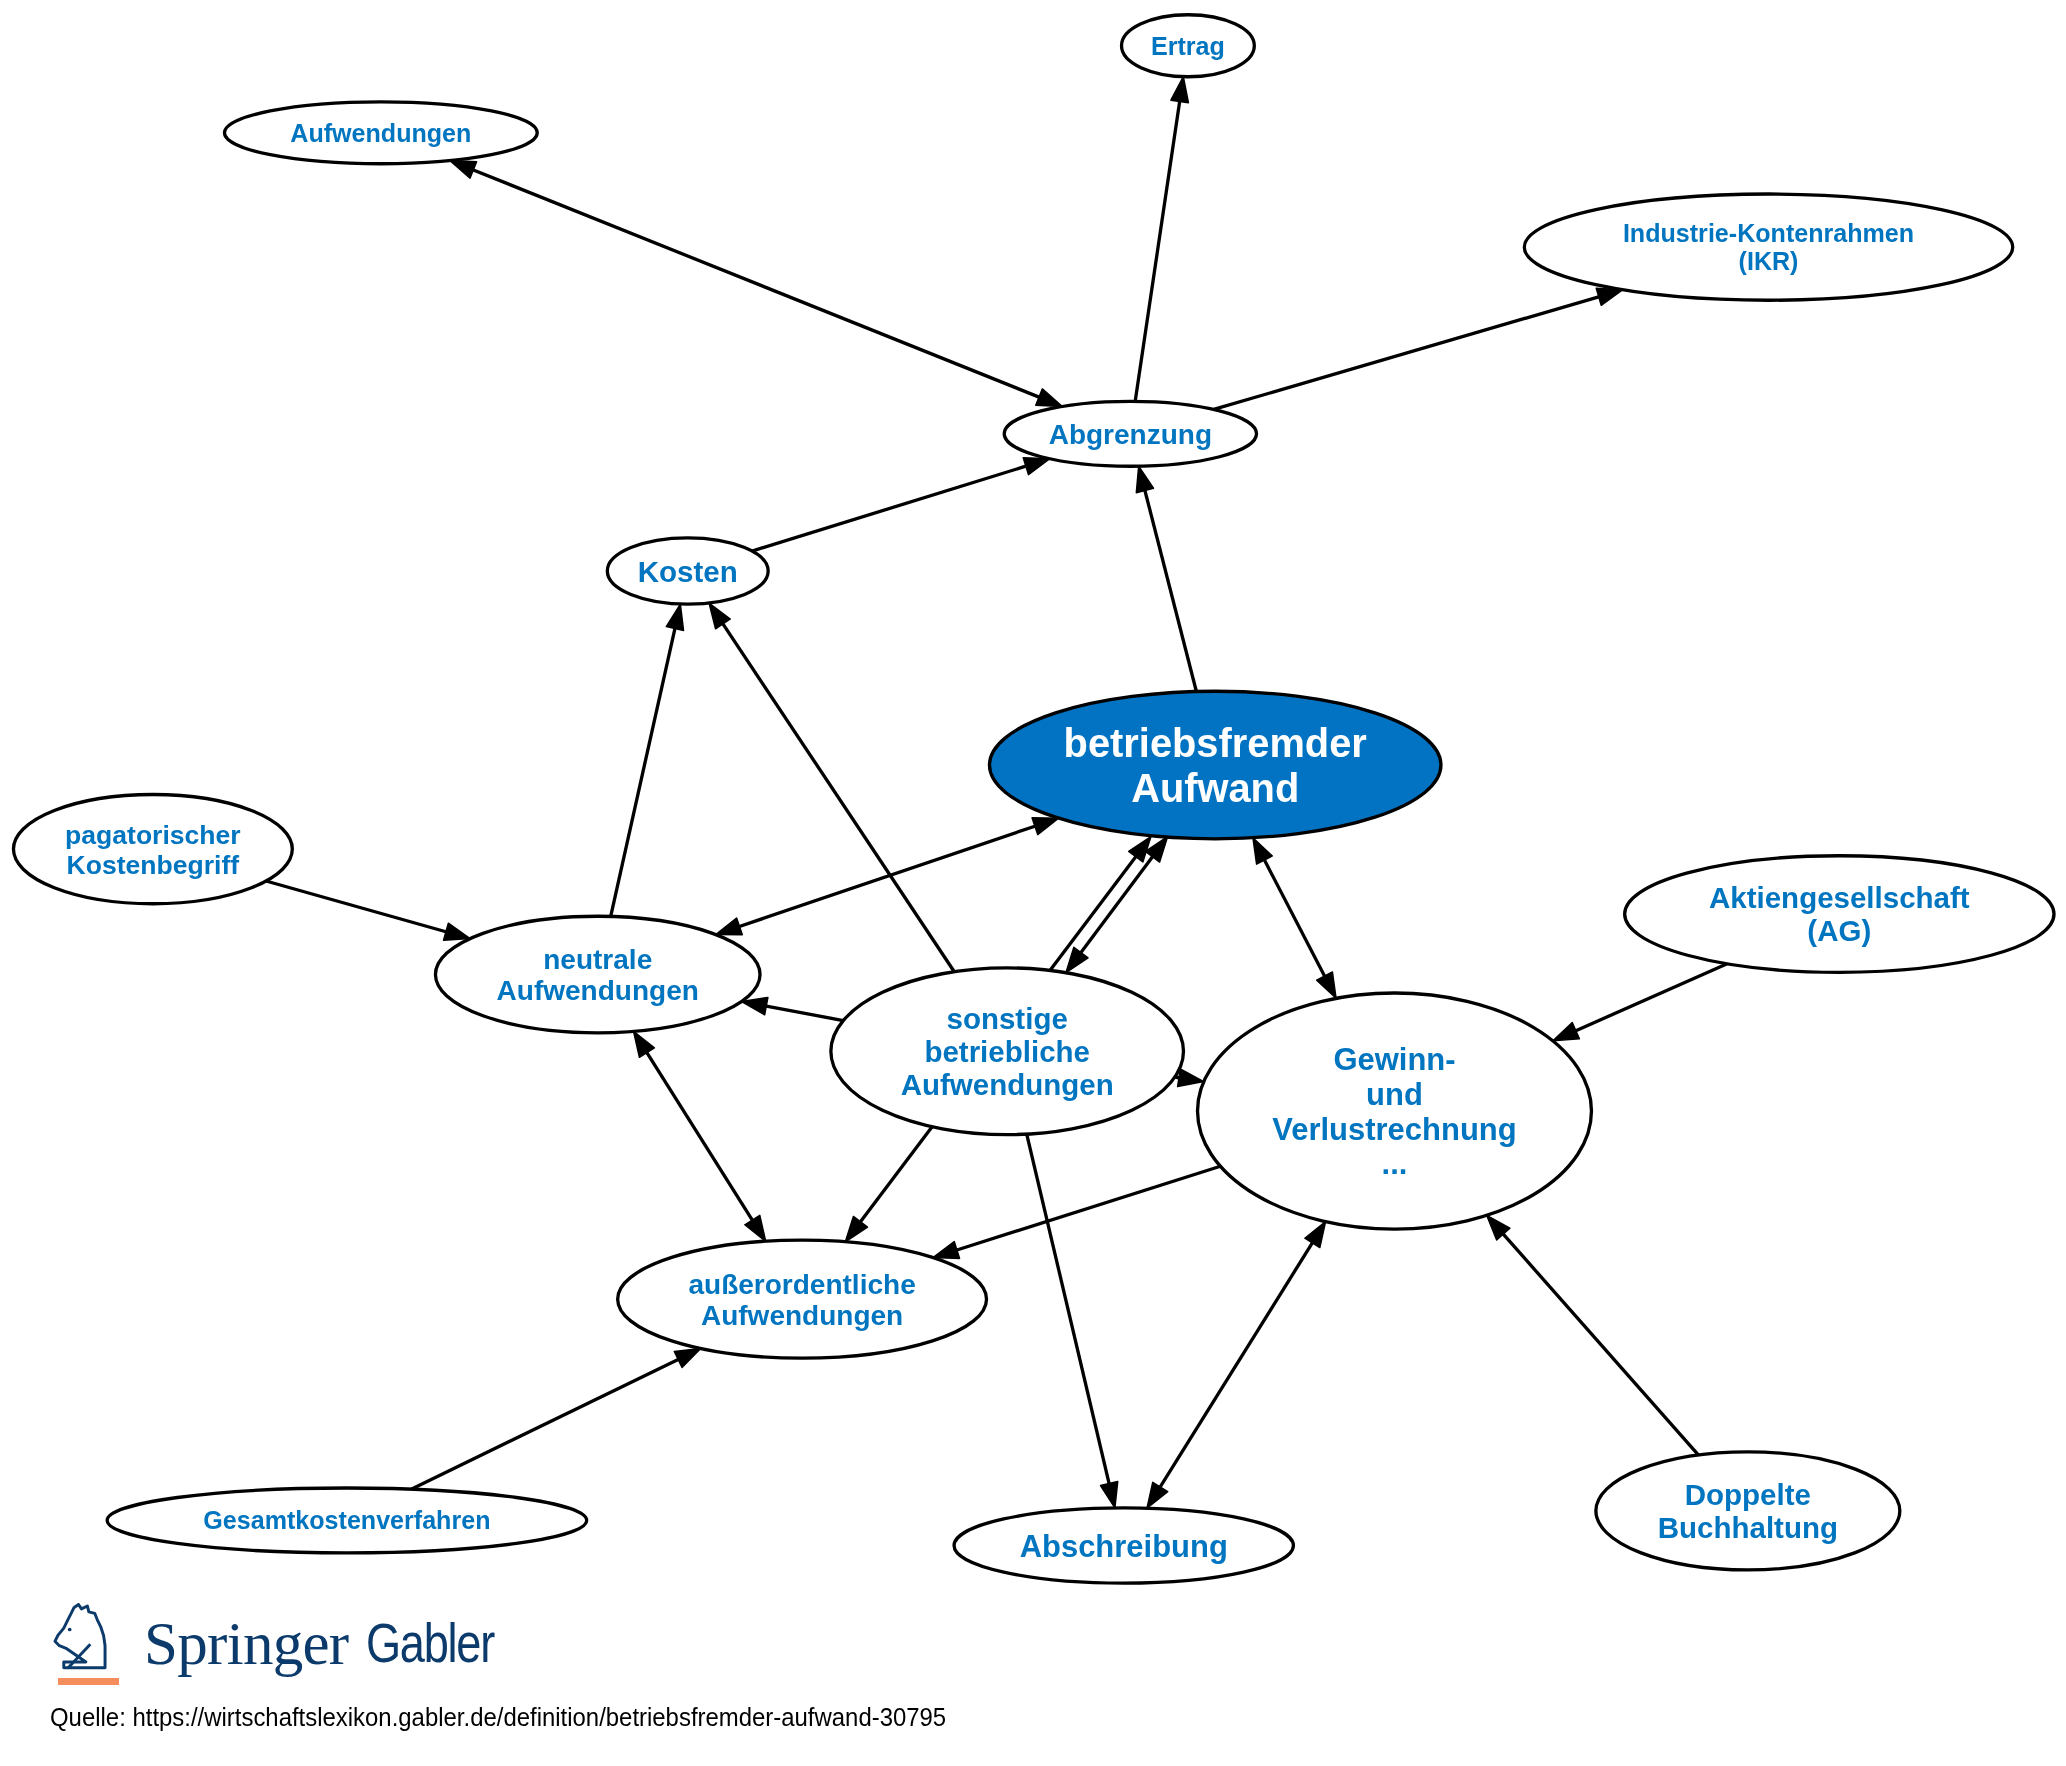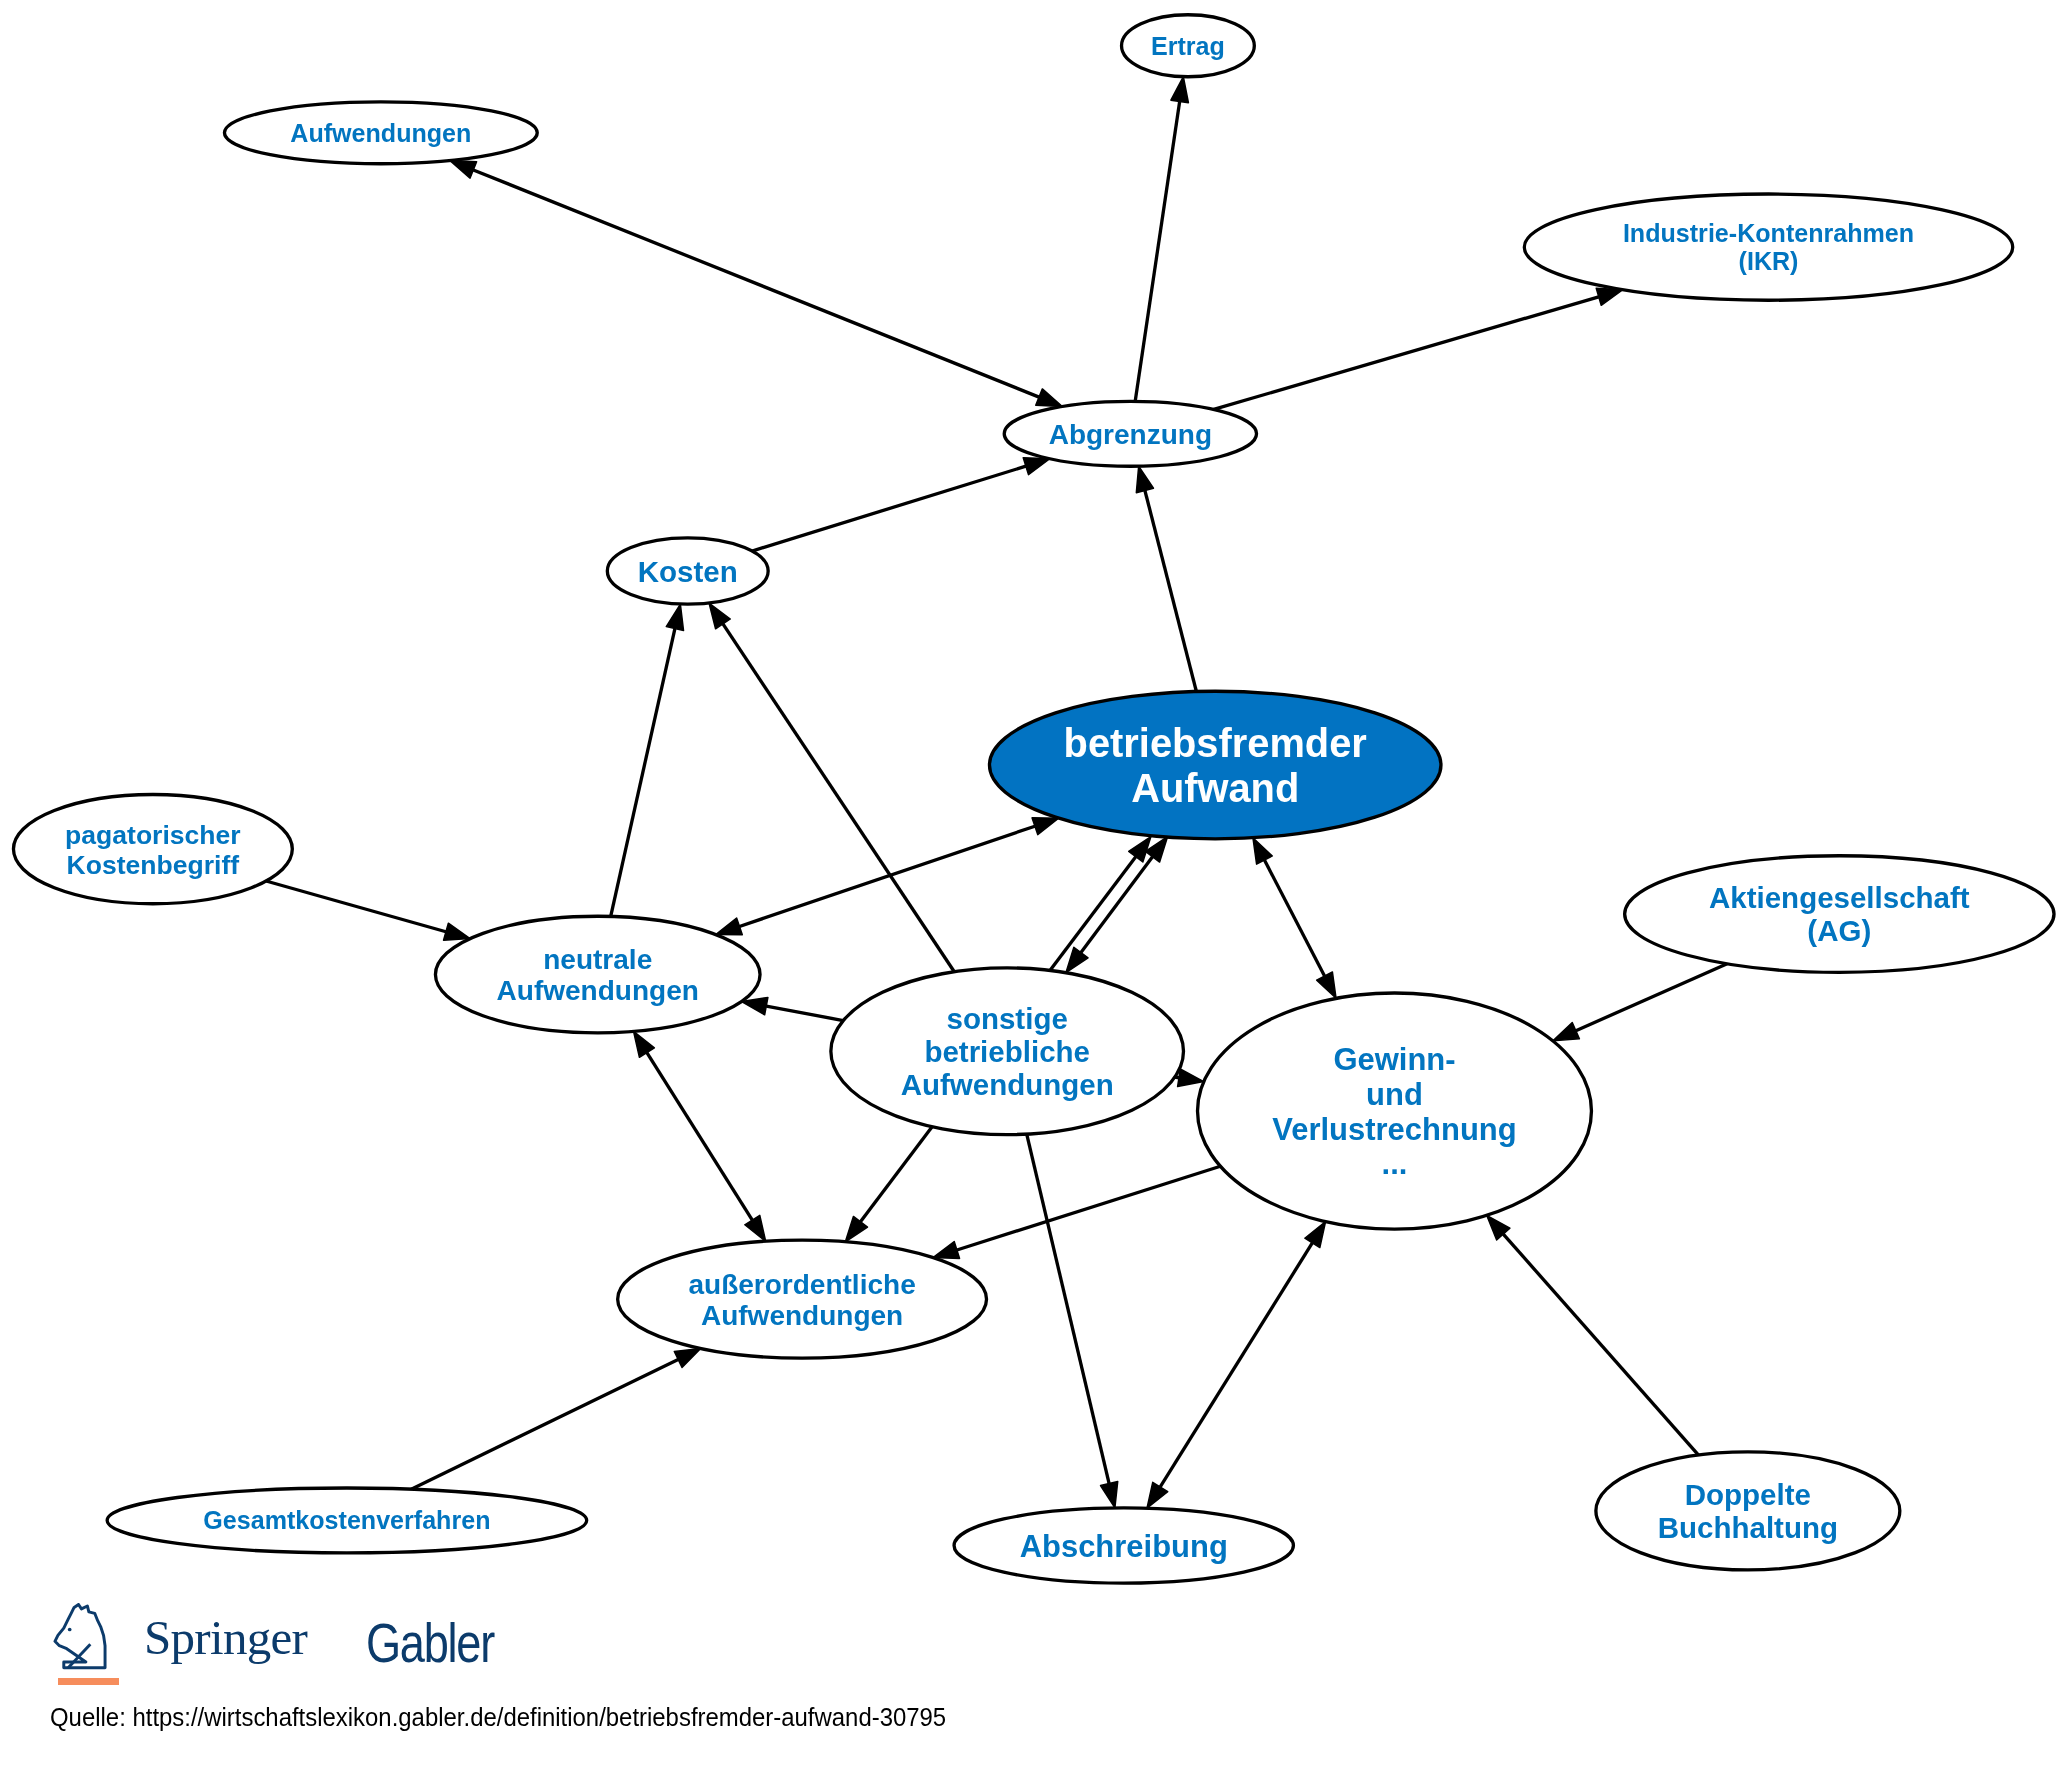--- a/index.html
+++ b/index.html
@@ -7,21 +7,21 @@
     #graph { position: absolute; left: 0; top: 0; }
     .node-shape { fill: #ffffff; stroke: #000000; stroke-width: 4.5; }
     .node-shape.main { fill: #0273c2; }
     .node-label { font-family: "Liberation Sans", "DejaVu Sans", sans-serif; font-weight: bold; fill: #0275c0; text-anchor: middle; }
     .node-label.main { fill: #ffffff; }
     .edge { stroke: #000000; stroke-width: 4.5; fill: none; }
     .arrowhead { fill: #000000; stroke: #000000; stroke-width: 2; stroke-linejoin: round; }
     #logo { position: absolute; left: 52px; top: 1603px; height: 89px; width: 487px; }
     #logo-horse { position: absolute; left: 0; top: 0; width: 70px; height: 70px; }
     #logo-bar { position: absolute; left: 5.9px; top: 75px; width: 61px; height: 7.4px; background: #f68d5c; }
-    #logo-springer { position: absolute; left: 92px; top: 10.3px; font-family: "Liberation Serif", "DejaVu Serif", serif; font-size: 49px; color: #0c3b6b; letter-spacing: -0.7px; line-height: 1; }
+    #logo-springer { position: absolute; left: 92px; top: 10.3px; font-family: "Liberation Serif", "DejaVu Serif", serif; font-size: 61px; color: #0c3b6b; letter-spacing: -0.7px; line-height: 1; }
     #logo-gabler { position: absolute; left: 314px; top: 13.3px; font-family: "Liberation Sans", "DejaVu Sans", sans-serif; font-size: 55px; color: #0c3b6b; font-weight: normal; line-height: 1; letter-spacing: -1.5px; transform: scaleX(0.82); transform-origin: left top; }
     #source { position: absolute; left: 50px; top: 1702px; font-family: "Liberation Sans", "DejaVu Sans", sans-serif; font-size: 26px; color: #000000; transform: scaleX(0.92); transform-origin: left top; white-space: nowrap; }
   </style>
 </head>
 <body>
 
 <svg id="graph" width="2066" height="1623" viewBox="0 0 2800 2200" xmlns="http://www.w3.org/2000/svg">
   <g id="edges-layer">
       <g>
         <line x1="1538.5199703503363" y1="544.0319948169631" x2="1598.7994335994315" y2="137.5320247012694" class="edge"></line>

